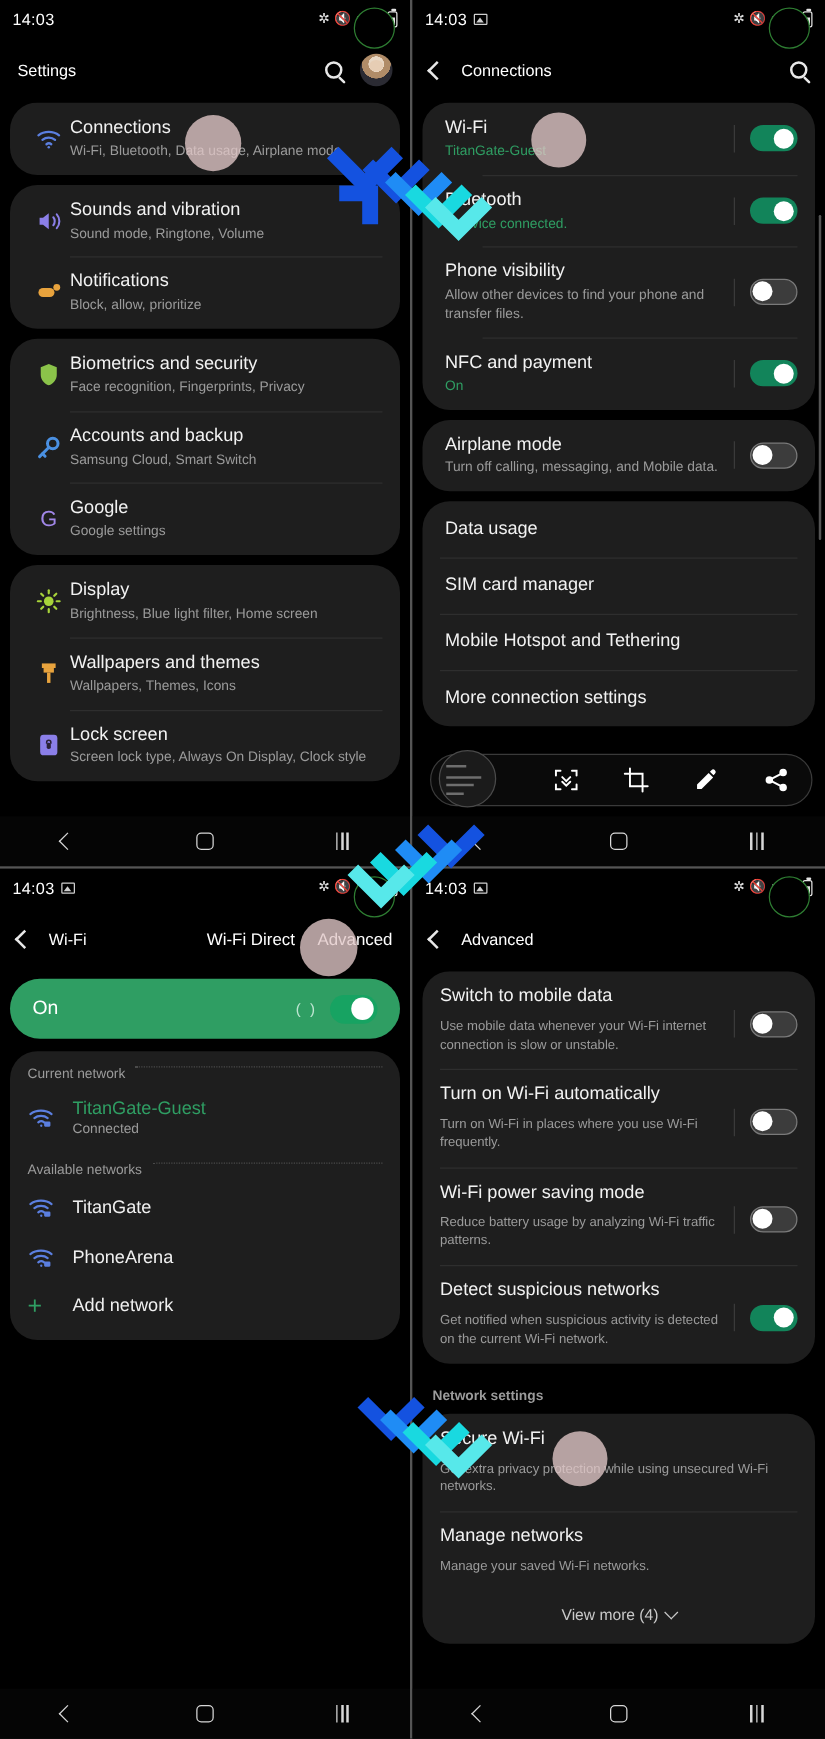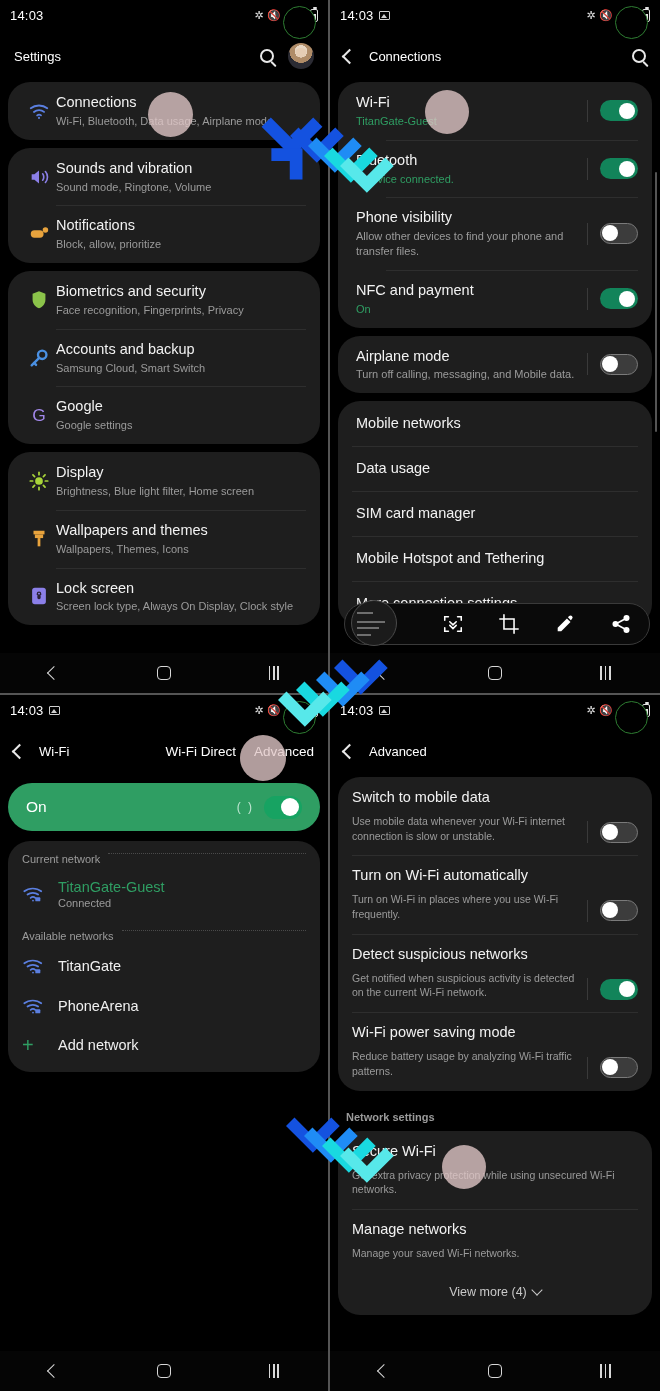--- a/index.html
+++ b/index.html
@@ -146,21 +146,21 @@
 
   .net-row { display:flex; align-items:center; padding: 9px 14px; }
   .net-ic { width: 36px; flex:0 0 36px; display:flex; align-items:center; }
   .net-name { font-size: 14.5px; color:#f0f0f0; }
   .net-name.green { color:#2f9e63; }
   .net-sub { font-size: 11px; color:#9b9b9b; margin-top:1px; }
   .plus { font-size: 20px; color:#2f9e63; line-height:1; }
 
   
   .grp-hdr { font-size: 11px; color:#9b9b9b; font-weight:bold; padding: 12px 16px 8px 16px; }
-  .adv-row { display:flex; align-items:flex-end; padding: 12px 14px; position:relative; }
+  .adv-row { display:flex; align-items:center; padding: 12px 14px; position:relative; }
   .adv-row + .adv-row::before {
     content:''; position:absolute; left:14px; right:14px; top:0; height:1px; background:#2e2e2e;
   }
   .adv-txt { flex:1 1 auto; padding-right: 6px; }
   .adv-title { font-size: 14.5px; color:#f2f2f2; }
   .adv-sub { font-size: 10.5px; color:#9b9b9b; line-height:1.4; margin-top:9px; }
   .adv-tgl-wrap { display:flex; align-items:center; padding-top: 6px; }
   .viewmore { display:flex; align-items:center; justify-content:center; gap:6px; padding: 12px 0 16px 0; }
   .viewmore span { font-size: 12.5px; color:#c9c9c9; }
   .chev-dn { width:8px;height:8px;border-right:1.6px solid #c9c9c9;border-bottom:1.6px solid #c9c9c9;transform:rotate(45deg); margin-bottom:3px;}
@@ -462,23 +462,20 @@
           <div class="tgl-wrap">
             <span class="tgl-div"></span>
               <span class="tgl off">
                 <span class="knob"></span>
               </span>
           </div>
         </div>
       </div>
 
       <div class="card">
-        <div class="row noicon" style="padding:13px 18px">
-          <div class="row-title">Mobile networks</div>
-        </div>
         <div class="row noicon" style="padding:13px 18px">
           <div class="row-title">Data usage</div>
         </div>
         <div class="row noicon" style="padding:13px 18px">
           <div class="row-title">SIM card manager</div>
         </div>
         <div class="row noicon" style="padding:13px 18px">
           <div class="row-title">Mobile Hotspot and Tethering</div>
         </div>
         <div class="row noicon" style="padding:13px 18px">
@@ -697,38 +694,38 @@
           </div>
           <div class="adv-tgl-wrap">
             <span class="tgl-div"></span>
               <span class="tgl off">
                 <span class="knob"></span>
               </span>
           </div>
         </div>
         <div class="adv-row">
           <div class="adv-txt">
+            <div class="adv-title">Wi-Fi power saving mode</div>
+            <div class="adv-sub">Reduce battery usage by analyzing Wi-Fi traffic patterns.</div>
+          </div>
+          <div class="adv-tgl-wrap">
+            <span class="tgl-div"></span>
+              <span class="tgl off">
+                <span class="knob"></span>
+              </span>
+          </div>
+        </div>
+        <div class="adv-row">
+          <div class="adv-txt">
             <div class="adv-title">Detect suspicious networks</div>
             <div class="adv-sub">Get notified when suspicious activity is detected on the current Wi-Fi network.</div>
           </div>
           <div class="adv-tgl-wrap">
             <span class="tgl-div"></span>
               <span class="tgl on">
-                <span class="knob"></span>
-              </span>
-          </div>
-        </div>
-        <div class="adv-row">
-          <div class="adv-txt">
-            <div class="adv-title">Wi-Fi power saving mode</div>
-            <div class="adv-sub">Reduce battery usage by analyzing Wi-Fi traffic patterns.</div>
-          </div>
-          <div class="adv-tgl-wrap">
-            <span class="tgl-div"></span>
-              <span class="tgl off">
                 <span class="knob"></span>
               </span>
           </div>
         </div>
       </div>
 
       <div class="grp-hdr">Network settings</div>
       <div class="card">
         <div class="adv-row">
           <div class="adv-txt">

